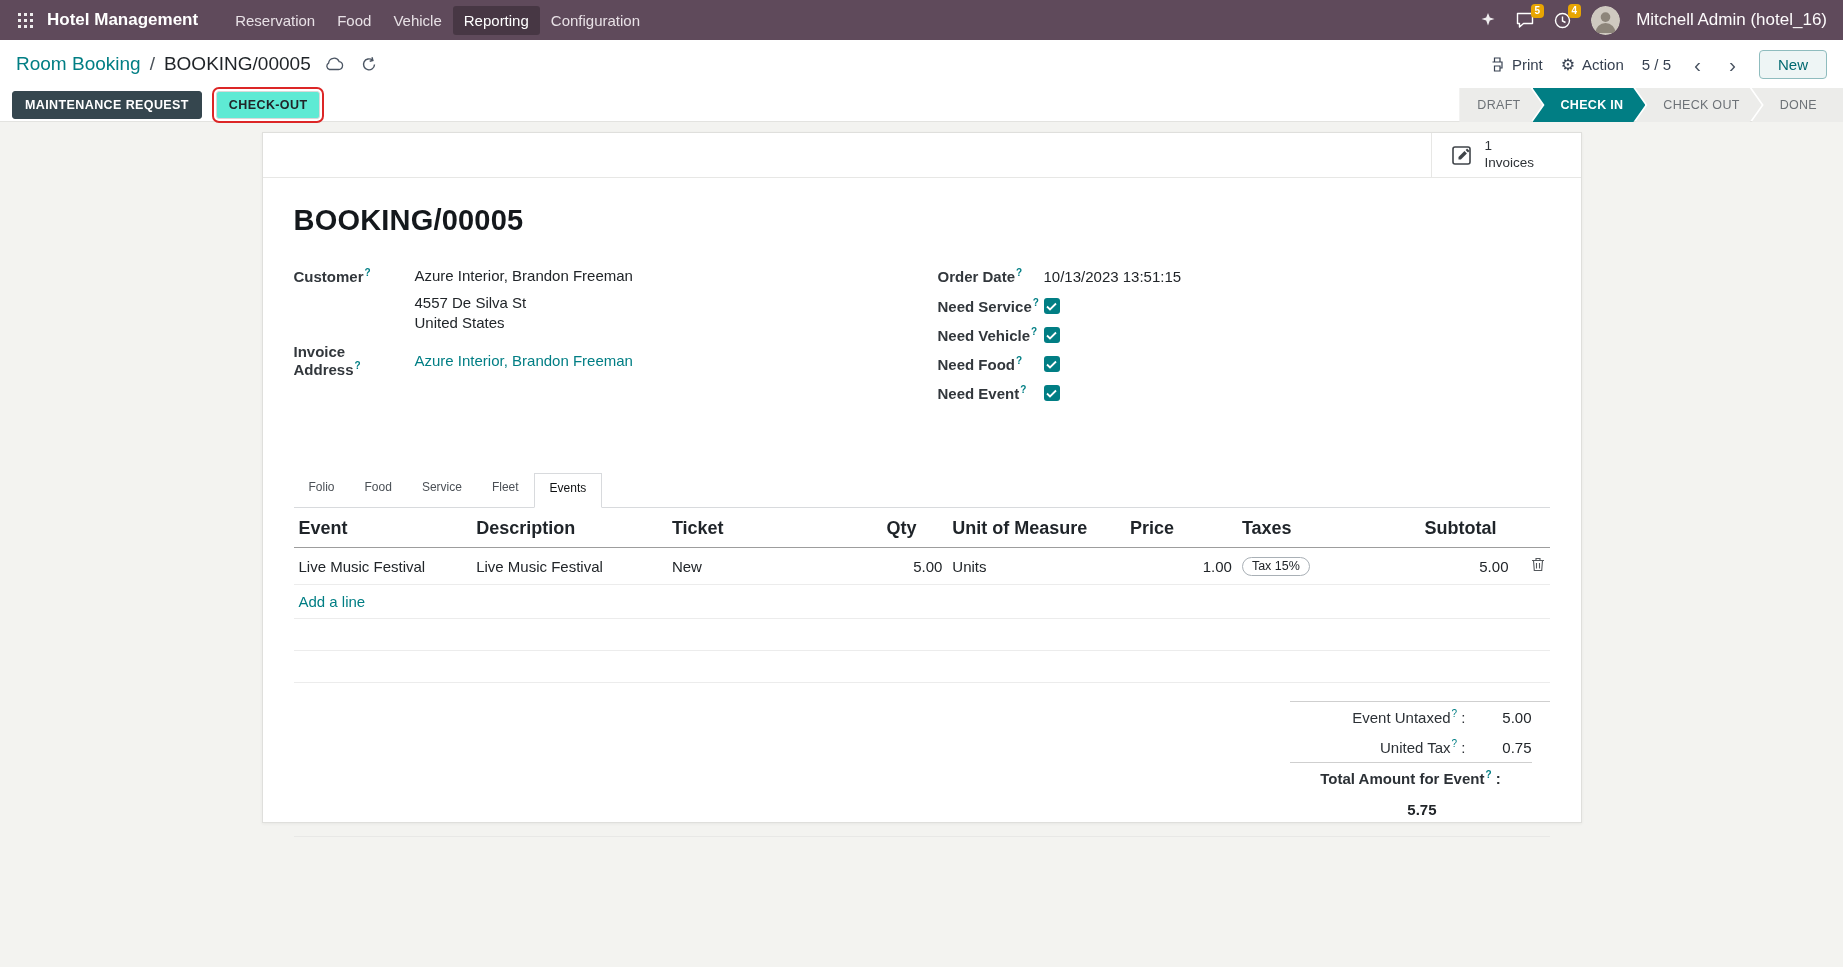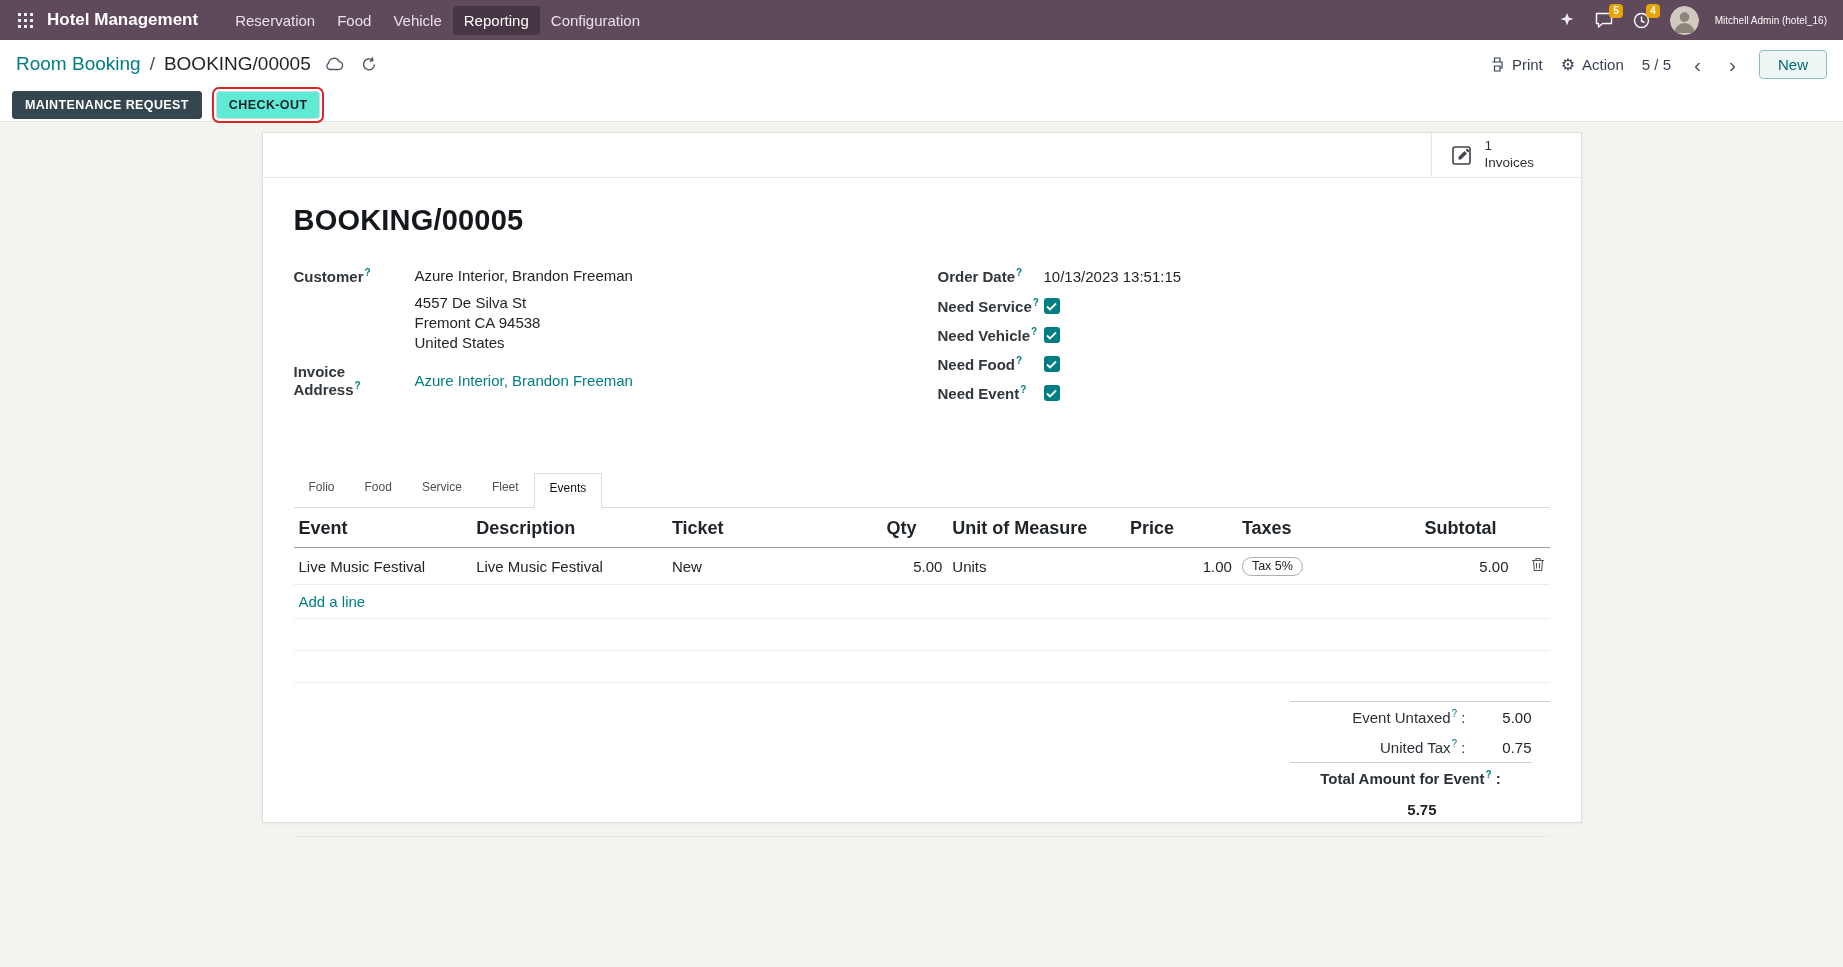--- a/index.html
+++ b/index.html
@@ -10,21 +10,21 @@
   
   .topnav { height:40px; background:#5f4a5b; display:flex; align-items:center; padding:0 12px; color:#fff; }
   .apps-btn { display:flex; align-items:center; padding:6px; margin-right:8px; }
   .app-name { font-size:17px; font-weight:700; margin-right:26px; white-space:nowrap; }
   .menu-item { font-size:15px; color:#e8e1e6; padding:6px 11px; border-radius:3px; white-space:nowrap; }
   .menu-item.active { background:rgba(0,0,0,.25); color:#fff; }
   .systray { margin-left:auto; display:flex; align-items:center; gap:8px; }
   .sys-icon { position:relative; display:flex; align-items:center; padding:4px 6px; }
   .badge { position:absolute; top:-4px; right:-4px; background:#e8a502; color:#fff; font-size:10px; font-weight:700; line-height:14px; padding:0 4px; border-radius:4px; }
   .avatar { width:29px; height:29px; border-radius:50%; overflow:hidden; margin-left:6px; flex:none; }
-  .user-name { font-size:10px; color:#fdfbfc; margin:0 4px 0 8px; white-space:nowrap; }
+  .user-name { font-size:17px; color:#fdfbfc; margin:0 4px 0 8px; white-space:nowrap; }
 
   
   .breadcrumb-bar { height:48px; background:#fff; display:flex; align-items:center; padding:0 16px; }
   .bc-left { display:flex; align-items:center; gap:9px; }
   .bc-parent { font-size:19px; color:#017E84; }
   .bc-sep { font-size:19px; color:#495057; }
   .bc-current { font-size:19px; color:#1f2327; }
   .bc-icon { display:flex; align-items:center; padding:2px 4px; }
   .cp-right { margin-left:auto; display:flex; align-items:center; gap:18px; }
   .cp-btn { display:flex; align-items:center; gap:7px; font-size:15px; color:#374151; }
@@ -183,20 +183,26 @@
       <span class="pager" data-interactable="false">5 / 5</span>
       <span class="pager-chev" data-interactable="true">‹</span>
       <span class="pager-chev" data-interactable="true">›</span>
       <button class="new-btn" data-interactable="true">New</button>
     </div>
   </div>
 
   <div class="status-bar" data-interactable="false">
     <button class="hd-btn primary" data-interactable="true">MAINTENANCE REQUEST</button>
     <button class="hd-btn secondary" data-interactable="true">CHECK-OUT</button>
+    <div class="pipeline" data-interactable="false">
+      <span class="state" data-interactable="true">DRAFT</span>
+      <span class="state active" data-interactable="true">CHECK IN</span>
+      <span class="state" data-interactable="true">CHECK OUT</span>
+      <span class="state" data-interactable="true">DONE</span>
+    </div>
   </div>
 
   <div class="content" data-interactable="false">
     <div class="sheet" data-interactable="false">
 
       <div class="sheet-strip" data-interactable="false">
         <div class="button-box" data-interactable="true">
           <svg width="24" height="24" viewBox="0 0 24 24">
               <rect x="3" y="4" width="17" height="17" rx="2" fill="none" stroke="#3f4449" stroke-width="1.6"></rect>
               <path d="M8.5 16.5v-2.4l6-6 2.4 2.4-6 6z" fill="#3f4449"></path>
@@ -213,21 +219,20 @@
         <div class="sheet-title" data-interactable="false">BOOKING/00005</div>
 
         <div class="fields" data-interactable="false">
           <div class="fcol-left" data-interactable="false">
             <div class="frow top">
               <span class="flabel" data-interactable="false"><span>Customer</span><sup class="help" data-interactable="false">?</sup></span>
               <span class="fvalue" data-interactable="true">Azure Interior, Brandon Freeman</span>
             </div>
             <div class="addr" data-interactable="false">
               <div data-interactable="false">4557 De Silva St</div>
-              <div data-interactable="false">Fremont CA 94538</div>
               <div data-interactable="false">United States</div>
             </div>
             <div class="frow">
               <span class="flabel" data-interactable="false"><span>Invoice Address</span><sup class="help" data-interactable="false">?</sup></span>
               <span class="fvalue link" data-interactable="true">Azure Interior, Brandon Freeman</span>
             </div>
           </div>
 
           <div class="fcol-right" data-interactable="false">
             <div class="frow">
@@ -292,21 +297,21 @@
             </tr>
           </thead>
           <tbody>
             <tr data-interactable="true">
               <td data-interactable="true">Live Music Festival</td>
               <td data-interactable="true">Live Music Festival</td>
               <td data-interactable="true">New</td>
               <td class="num" data-interactable="true">5.00</td>
               <td class="col-uom" data-interactable="true">Units</td>
               <td class="num" data-interactable="true">1.00</td>
-              <td class="col-tax" data-interactable="false"><span class="tax-pill" data-interactable="true">Tax 5%</span></td>
+              <td class="col-tax" data-interactable="false"><span class="tax-pill" data-interactable="true">Tax 15%</span></td>
               <td class="num" data-interactable="false">5.00</td>
               <td class="del-cell" data-interactable="false">
                 <span data-interactable="true">
                   <svg width="14" height="15" viewBox="0 0 14 15">
                       <path d="M1 3.5h12M5 3.5V1.5h4v2M2.5 3.5l.8 10h7.4l.8-10M5.5 6v5.5M8.5 6v5.5" stroke="#54585c" stroke-width="1.1" fill="none"></path>
                     </svg>
                 </span>
               </td>
             </tr>
             <tr data-interactable="false">

